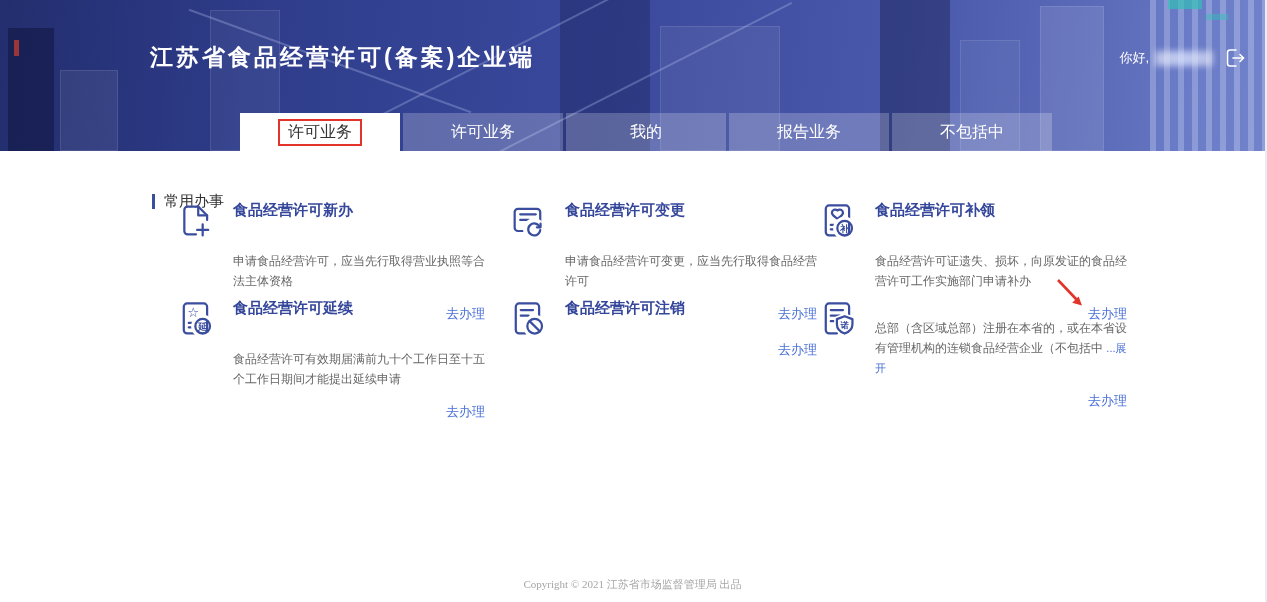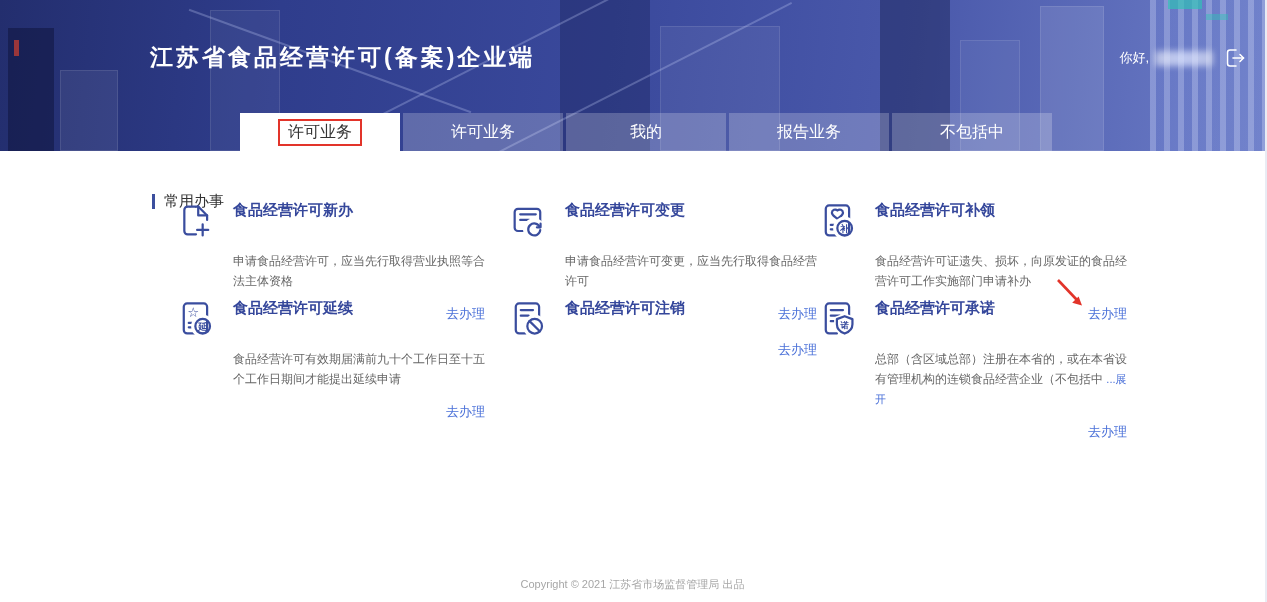--- a/index.html
+++ b/index.html
@@ -79,21 +79,21 @@
   .card-title { font-size:15px; font-weight:bold; color:#35479b; padding:3px 0 9px; }
   .card-desc  { font-size:12px; color:#666666; line-height:20px;margin-top:22px; }
   .expand { color:#4a70d8; font-size:11px; cursor:pointer; }
   .card-link-row { position:relative; text-align:right; margin-top:13px; }
   .card-link { font-size:13px; color:#4a70d8; text-decoration:none; cursor:pointer; }
   .annotation-arrow { position:absolute; right:36px; top:-27px; width:40px; height:38px; }
 
   
   .footer {
     position:absolute; bottom:10px; left:0; width:100%; text-align:center;
-    font-size:11px; color:#a6a6a6;
+    font-size:11px; color:#a6a6a6;font-family:Liberation Serif, serif;
   }
   svg.icon { stroke:#3a4d9e; fill:none; stroke-width:2; stroke-linecap:round; stroke-linejoin:round; }
   svg.icon text { stroke:none; fill:#3a4d9e; font-weight:bold; }
 </style>
 </head>
 <body>
 
 <div class="page">
 
   <div class="header">
@@ -260,21 +260,20 @@
       <span class="card-icon">
         <svg class="icon" width="40" height="40" viewBox="0 0 36 36">
           <path d="M28 15 v-8 a3 3 0 0 0 -3 -3 H10 a3 3 0 0 0 -3 3 v21 a3 3 0 0 0 3 3 h7"></path>
           <path d="M11.5 10 h11 M11.5 15 h8 M11.5 20 h5"></path>
           <path d="M24 15.5 l7 2.6 v4.6 c0 4.2 -2.9 6.9 -7 8.4 c-4.1 -1.5 -7 -4.2 -7 -8.4 v-4.6 z" stroke="#ffffff" stroke-width="5"></path>
           <path d="M24 15.5 l7 2.6 v4.6 c0 4.2 -2.9 6.9 -7 8.4 c-4.1 -1.5 -7 -4.2 -7 -8.4 v-4.6 z"></path>
           <text x="24" y="26" font-size="7.5" text-anchor="middle">诺</text>
         </svg>
       </span>
       <div class="card-body">
-        <div class="card-title">食品经营许可承诺</div>
         <div class="card-desc">
           <span>总部（含区域总部）注册在本省的，或在本省设有管理机构的连锁食品经营企业（不包括中</span>
           <span class="expand">...展开</span>
         </div>
         <div class="card-link-row">
           <a class="card-link">去办理</a>
         </div>
       </div>
     </div>
 

